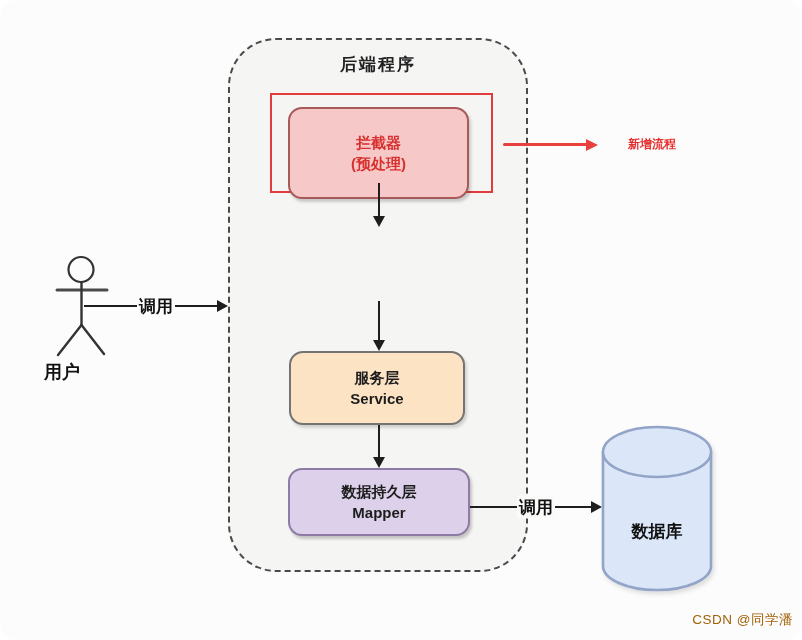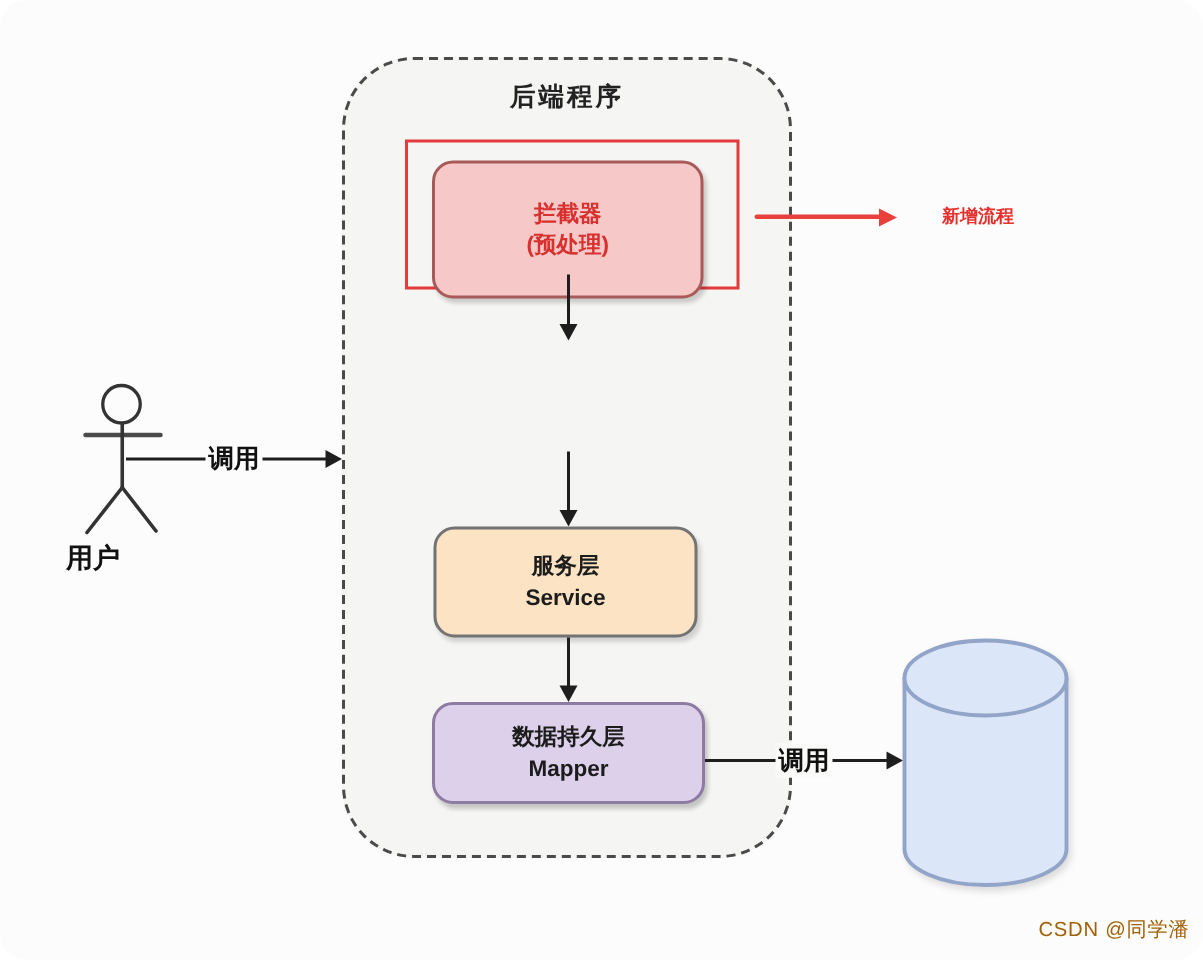--- a/index.html
+++ b/index.html
@@ -166,16 +166,17 @@
   <div>
     <div class="hline" style="left:470px; top:506px; width:122px;"></div>
     <div class="head-right" style="left:591px; top:501px;"></div>
   </div>
   <div class="call-label" style="left:536px; top:507px;">调用</div>
 
   <svg class="db-svg" width="118" height="174" viewBox="0 0 118 174">
     <path d="M5,28 L5,142 A54,24 0 0 0 113,142 L113,28 Z" fill="#dbe7f8" stroke="#93a4c9" stroke-width="2.6" stroke-linejoin="round"></path>
     <ellipse cx="59" cy="28" rx="54" ry="25" fill="#dbe7f8" stroke="#93a4c9" stroke-width="2.6"></ellipse>
   </svg>
+  <div class="db-label">数据库</div>
 
   <div class="watermark">CSDN @同学潘</div>
 
 </div>
 
 </body></html>

